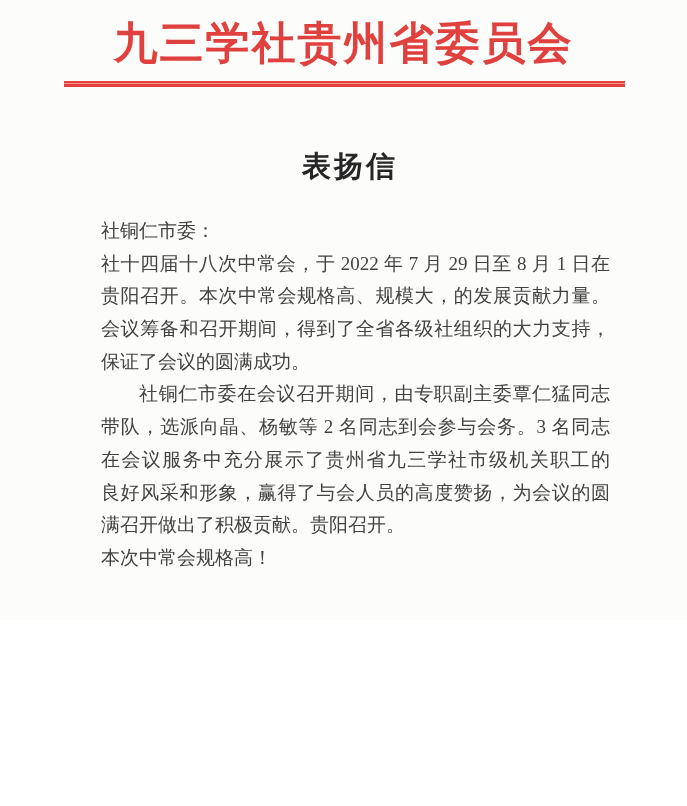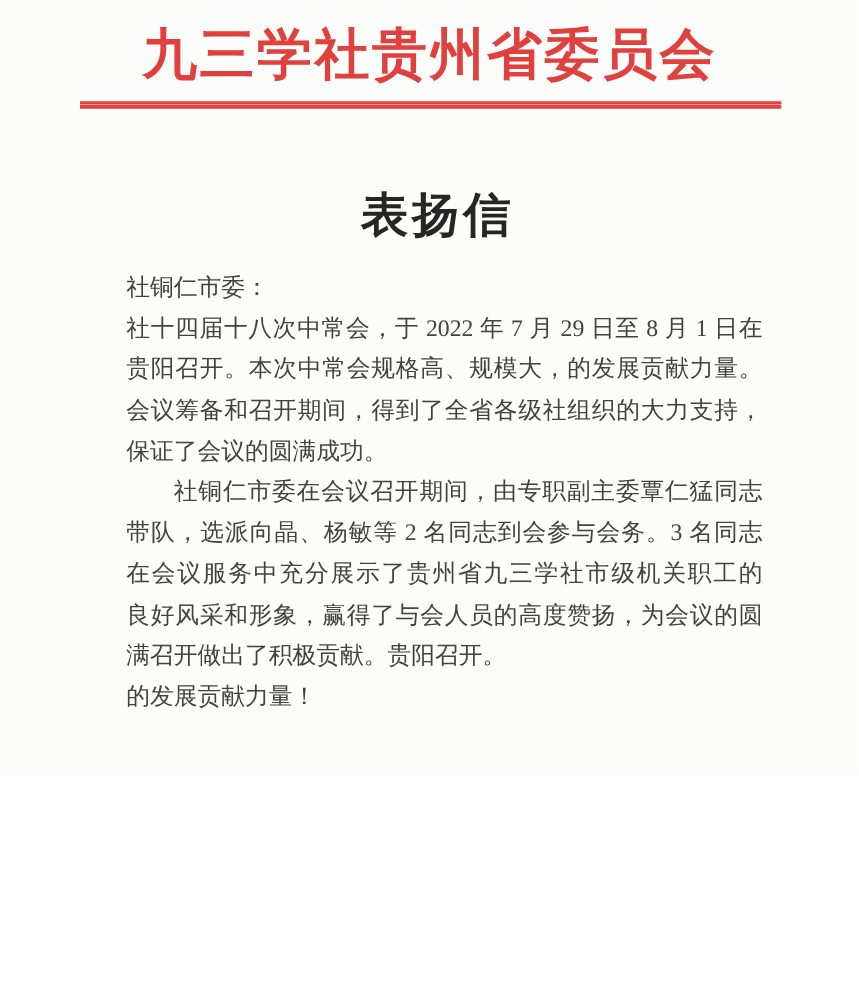--- a/index.html
+++ b/index.html
@@ -20,21 +20,21 @@
     position:absolute;top:14px;left:0;right:0;text-align:center;
     font-size:44px;font-weight:bold;letter-spacing:2px;color:var(--header-red);
     white-space:nowrap;
   }
   .rule{
     position:absolute;top:81px;left:64px;width:561px;height:6px;
     background:linear-gradient(180deg,var(--rule-red) 0 38%,#f29a92 38% 56%,var(--rule-red) 56% 100%);
   }
   .doc-title{
     position:absolute;top:147px;left:0;right:0;text-align:center;
-    font-size:38px;font-weight:bold;letter-spacing:3px;color:var(--title-ink);padding-left:13px;
+    font-size:29px;font-weight:bold;letter-spacing:3px;color:var(--title-ink);padding-left:13px;
   }
   .content{
     position:absolute;left:101px;top:215px;width:509px;
     font-size:19px;line-height:32.7px;color:var(--body-ink);
   }
   .content .line{
     height:32.7px;overflow:hidden;
     text-align:justify;text-align-last:justify;text-justify:inter-character;
   }
   .content .salutation{text-align:left;text-align-last:left;}
@@ -69,21 +69,21 @@
     <div class="line salutation">社铜仁市委：</div>
     <div class="line">社十四届十八次中常会，于 2022 年 7 月 29 日至 8 月 1 日在</div>
     <div class="line">贵阳召开。本次中常会规格高、规模大，的发展贡献力量。在</div>
     <div class="line">会议筹备和召开期间，得到了全省各级社组织的大力支持，</div>
     <div class="line end">保证了会议的圆满成功。</div>
     <div class="line indent">社铜仁市委在会议召开期间，由专职副主委覃仁猛同志</div>
     <div class="line">带队，选派向晶、杨敏等 2 名同志到会参与会务。3 名同志</div>
     <div class="line">在会议服务中充分展示了贵州省九三学社市级机关职工的</div>
     <div class="line">良好风采和形象，赢得了与会人员的高度赞扬，为会议的圆</div>
     <div class="line end">满召开做出了积极贡献。贵阳召开。</div>
-    <div class="line end">的发展贡献力量！</div>
+    <div class="line end">本次中常会规格高！</div>
   </div>
 
   <div class="sign">
     <div>九三学社贵州省委员会</div>
     <div>2022 年 8 月 8 日</div>
   </div>
 
   <svg class="seal" viewBox="-86 -86 172 172">
     <circle cx="0" cy="0" r="66.5"></circle>
     <defs>

